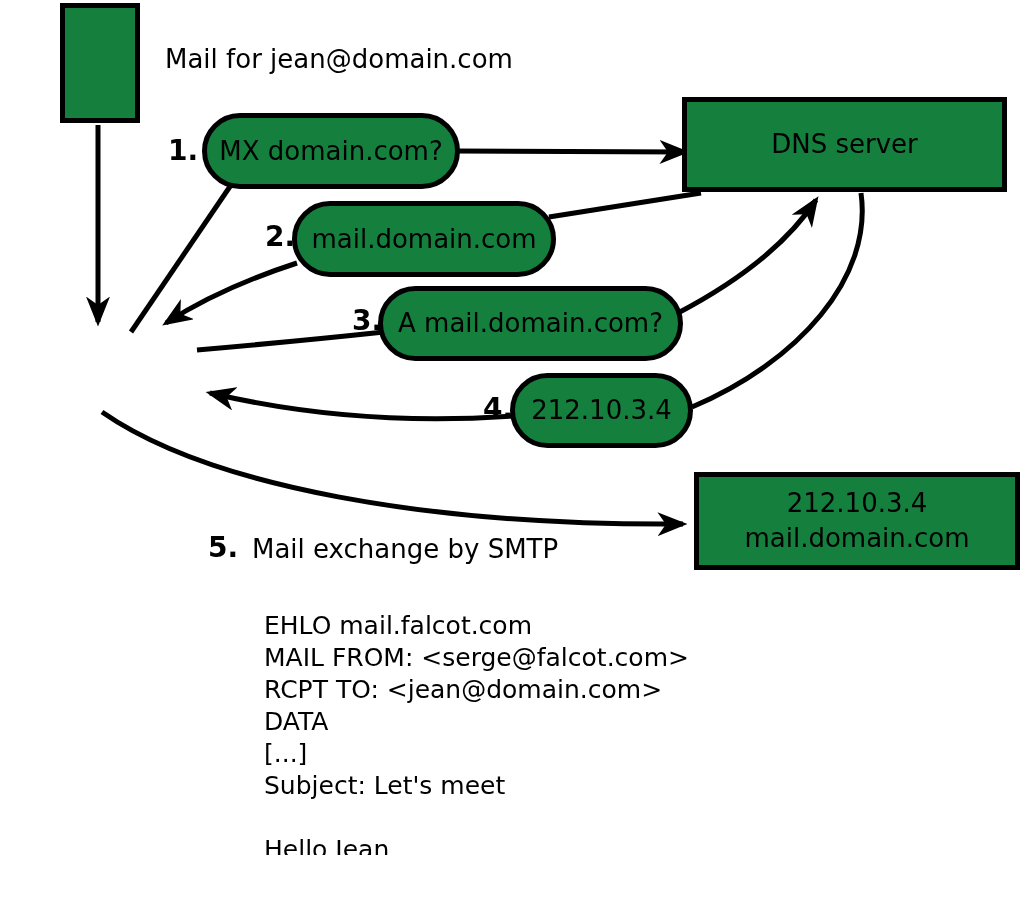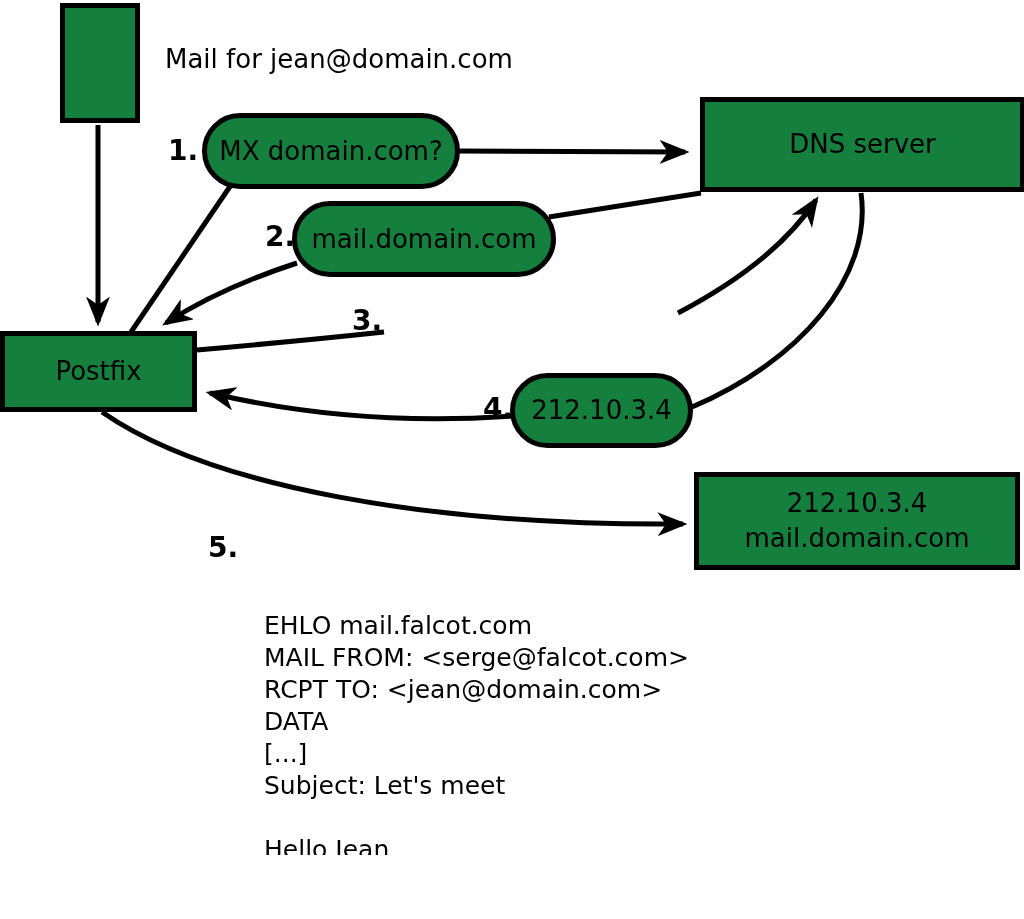--- a/index.html
+++ b/index.html
@@ -18,21 +18,21 @@
   .pill{border-radius:40px;flex-direction:row;}
   .stepnum{position:absolute;font-weight:bold;font-size:28px;line-height:28px;}
   .freetext{position:absolute;font-size:26px;line-height:30px;}
   .smtp{
     position:absolute;font-size:25px;line-height:32px;white-space:pre;
     margin:12px;font-family:"DejaVu Sans","Liberation Sans",sans-serif;
   }
   
   #envelope{left:60px;top:3px;width:80px;height:120px;}
   #postfix{left:0px;top:331px;width:197px;height:81px;}
-  #dns{left:700px;top:97px;width:325px;height:95px;}
+  #dns{left:682px;top:97px;width:325px;height:95px;}
   #mailserver{left:694px;top:472px;width:326px;height:98px;}
   #pill1{left:202px;top:113px;width:258px;height:76px;}
   #pill2{left:292px;top:201px;width:264px;height:76px;}
   #pill3{left:378px;top:286px;width:305px;height:75px;}
   #pill4{left:510px;top:373px;width:183px;height:75px;}
   #num1{left:168px;top:137px;}
   #num2{left:265px;top:223px;}
   #num3{left:352px;top:307px;}
   #num4{left:483px;top:395px;}
   #num5{left:208px;top:534px;}
@@ -62,49 +62,50 @@
       <path d="M 861,193 C 873,278 798,362 692,407"></path>
       <path d="M 512,416 Q 355,427 210,393" marker-end="url(#arrow)"></path>
       <path d="M 102,412 C 210,487 430,526 683,524" marker-end="url(#arrow)"></path>
     </g>
   </svg>
 
   <div class="node" id="envelope"></div>
 
   <div class="freetext" id="title">Mail for jean@domain.com</div>
 
-  <div class="node" id="postfix">
-    <span>Postfix</span>
-  </div>
 
   <div class="node" id="dns">
     <span>DNS server</span>
   </div>
 
   <div class="node" id="mailserver">
     <span>212.10.3.4</span>
     <span>mail.domain.com</span>
   </div>
 
   <div class="node pill" id="pill1">
     <span>MX domain.com?</span>
   </div>
   <div class="node pill" id="pill2">
     <span>mail.domain.com</span>
   </div>
+  <div class="node pill" id="pill3">
+    <span>A mail.domain.com?</span>
+  </div>
   <div class="node pill" id="pill4">
     <span>212.10.3.4</span>
   </div>
 
   <div class="stepnum" id="num1">1.</div>
   <div class="stepnum" id="num2">2.</div>
   <div class="stepnum" id="num3">3.</div>
   <div class="stepnum" id="num4">4.</div>
   <div class="stepnum" id="num5">5.</div>
 
+  <div class="freetext" id="step5label">Mail exchange by SMTP</div>
 
   <pre class="smtp" id="smtpblock">EHLO mail.falcot.com
 MAIL FROM: &lt;serge@falcot.com&gt;
 RCPT TO: &lt;jean@domain.com&gt;
 DATA
 [...]
 Subject: Let's meet
 
 Hello Jean,
 [...]

